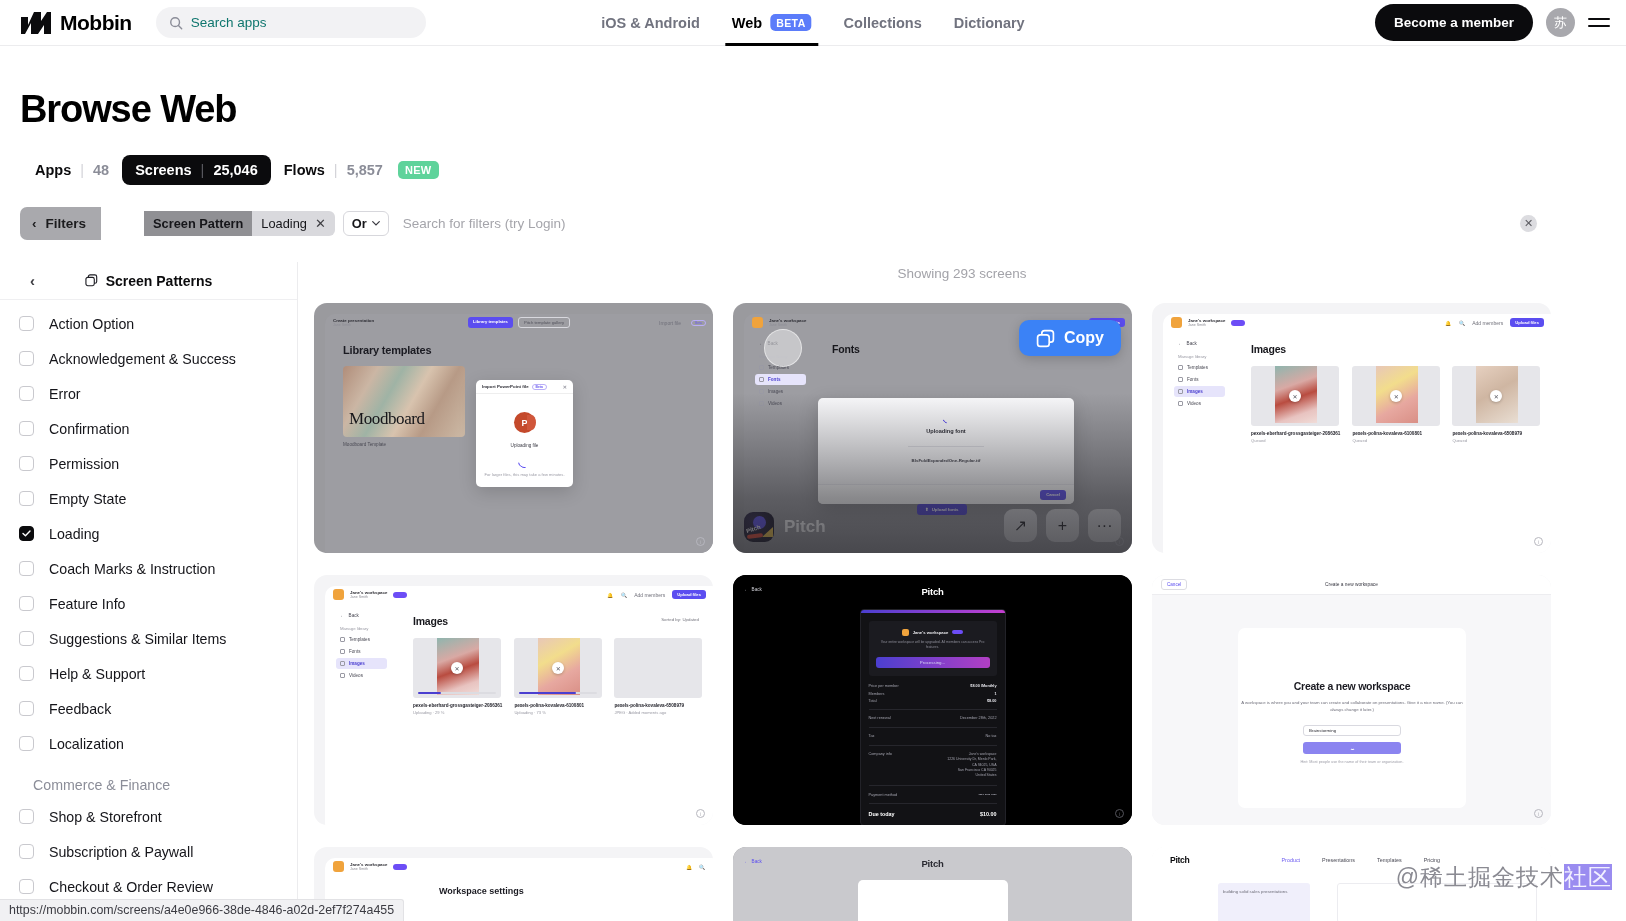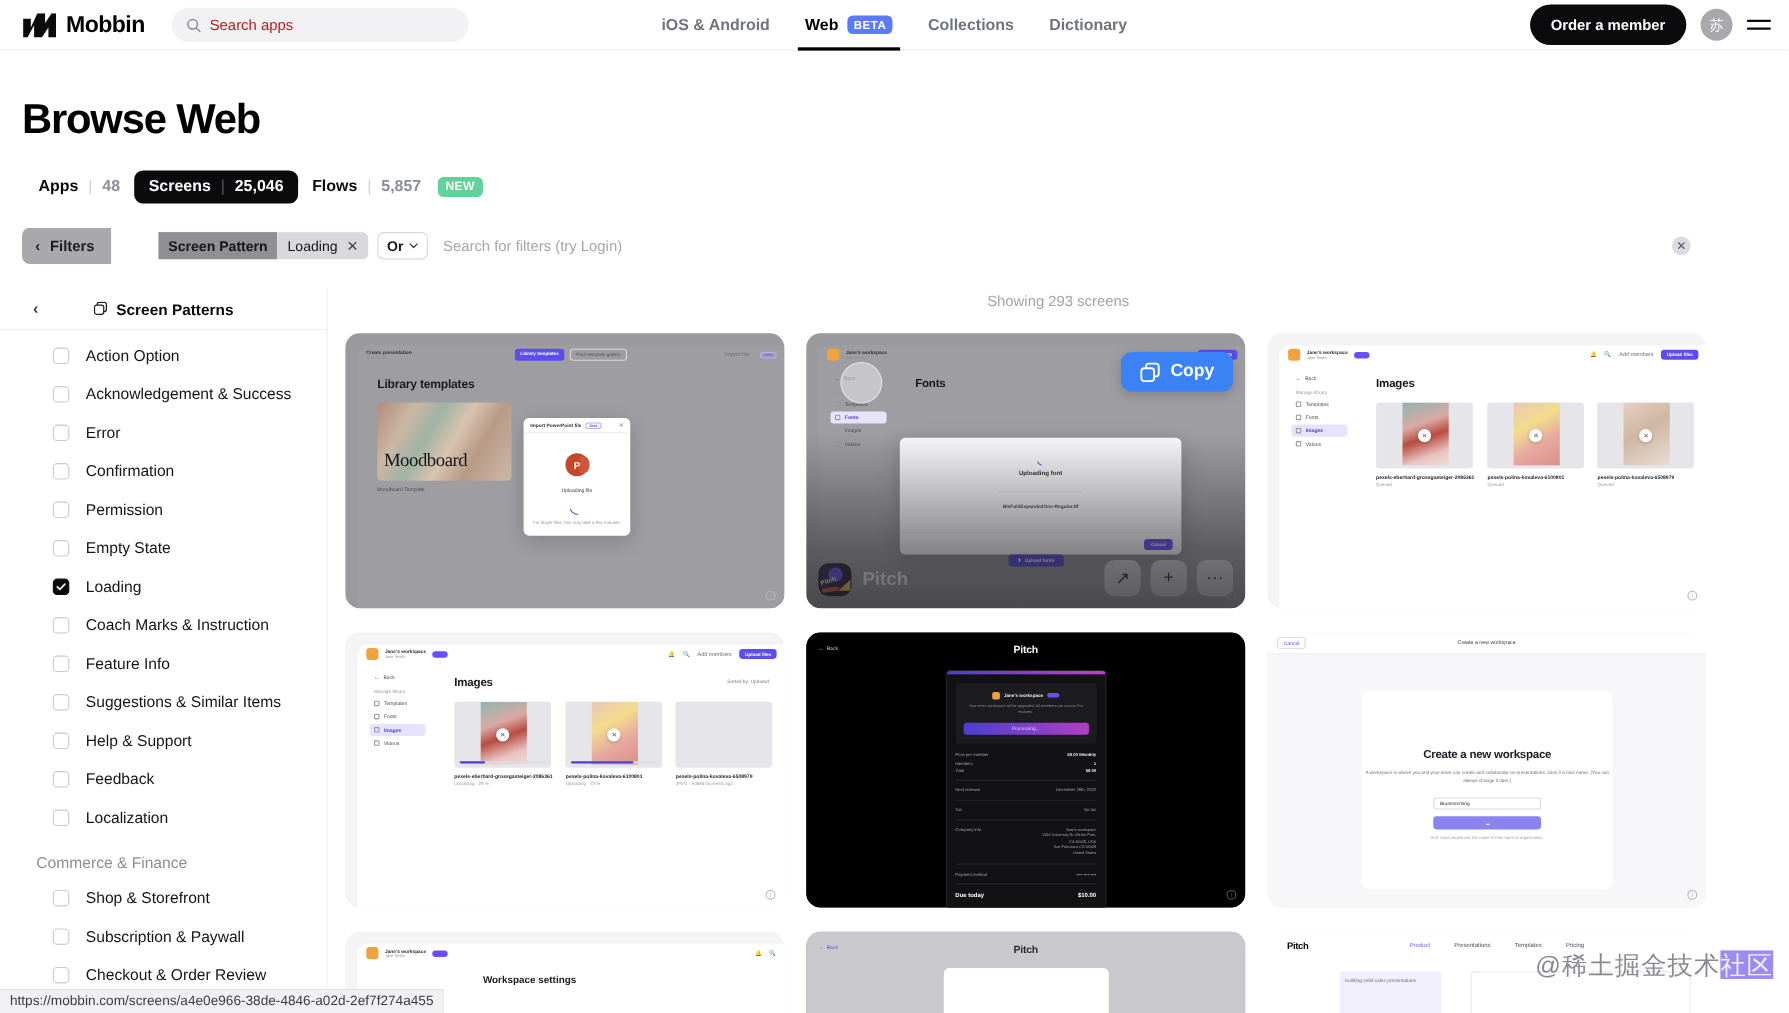--- a/index.html
+++ b/index.html
@@ -20,21 +20,21 @@
   }
   .brand { display: flex; align-items: center; gap: 9px; margin-left: 21px; }
   .brand-mark { width: 30px; height: 22px; }
   .brand-name { font-size: 21px; font-weight: 700; letter-spacing: -0.5px; color: #000; }
 
   .search-apps {
     margin-left: 24px; width: 270px; height: 31px;
     background: #f2f2f4; border-radius: 16px;
     display: flex; align-items: center; gap: 8px; padding: 0 13px;
   }
-  .search-apps .ph { font-size: 13.5px; color: #b91c1c; }
+  .search-apps .ph { font-size: 13.5px; color: #0f766e; }
 
   .nav-center {
     position: absolute; left: 50%; transform: translateX(-50%);
     display: flex; align-items: center; gap: 0; height: 46px;
   }
   .nav-link {
     font-size: 14.5px; font-weight: 600; color: #71737f;
     padding: 0 16px; height: 46px; display: flex; align-items: center;
     gap: 8px; cursor: pointer;
   }
@@ -136,21 +136,21 @@
   }
   .sb-head {
     height: 38px; display: flex; align-items: center; justify-content: center;
     position: relative; border-bottom: 1px solid #efeff1;
     font-size: 14px; font-weight: 600; color: #0b0b0d; gap: 8px;
   }
   .sb-back { position: absolute; left: 30px; font-size: 15px; color: #3d3d42; cursor: pointer; }
   .sb-list { padding-top: 6px; }
   .sb-item {
     display: flex; align-items: center; gap: 15px;
-    height: 35px; padding-left: 48px; cursor: pointer;
+    height: 35px; padding-left: 19px; cursor: pointer;
   }
   .cb {
     width: 15px; height: 15px; border: 1.6px solid #c9c9ce; border-radius: 4px;
     background: #fff; flex-shrink: 0;
   }
   .cb.on {
     background: #0b0b0d; border-color: #0b0b0d;
     display: flex; align-items: center; justify-content: center;
   }
   .cb.on svg { display: block; }
@@ -441,21 +441,21 @@
     </div>
     <div class="nav-link">
       <span>Collections</span>
     </div>
     <div class="nav-link">
       <span>Dictionary</span>
     </div>
   </div>
 
   <div class="nav-right">
-    <button class="member-btn">Order a member</button>
+    <button class="member-btn">Become a member</button>
     <div class="avatar">苏</div>
     <div class="hamburger">
         <i></i>
         <i></i>
       </div>
   </div>
 </div>
 
 <div class="page-title">Browse Web</div>
 

